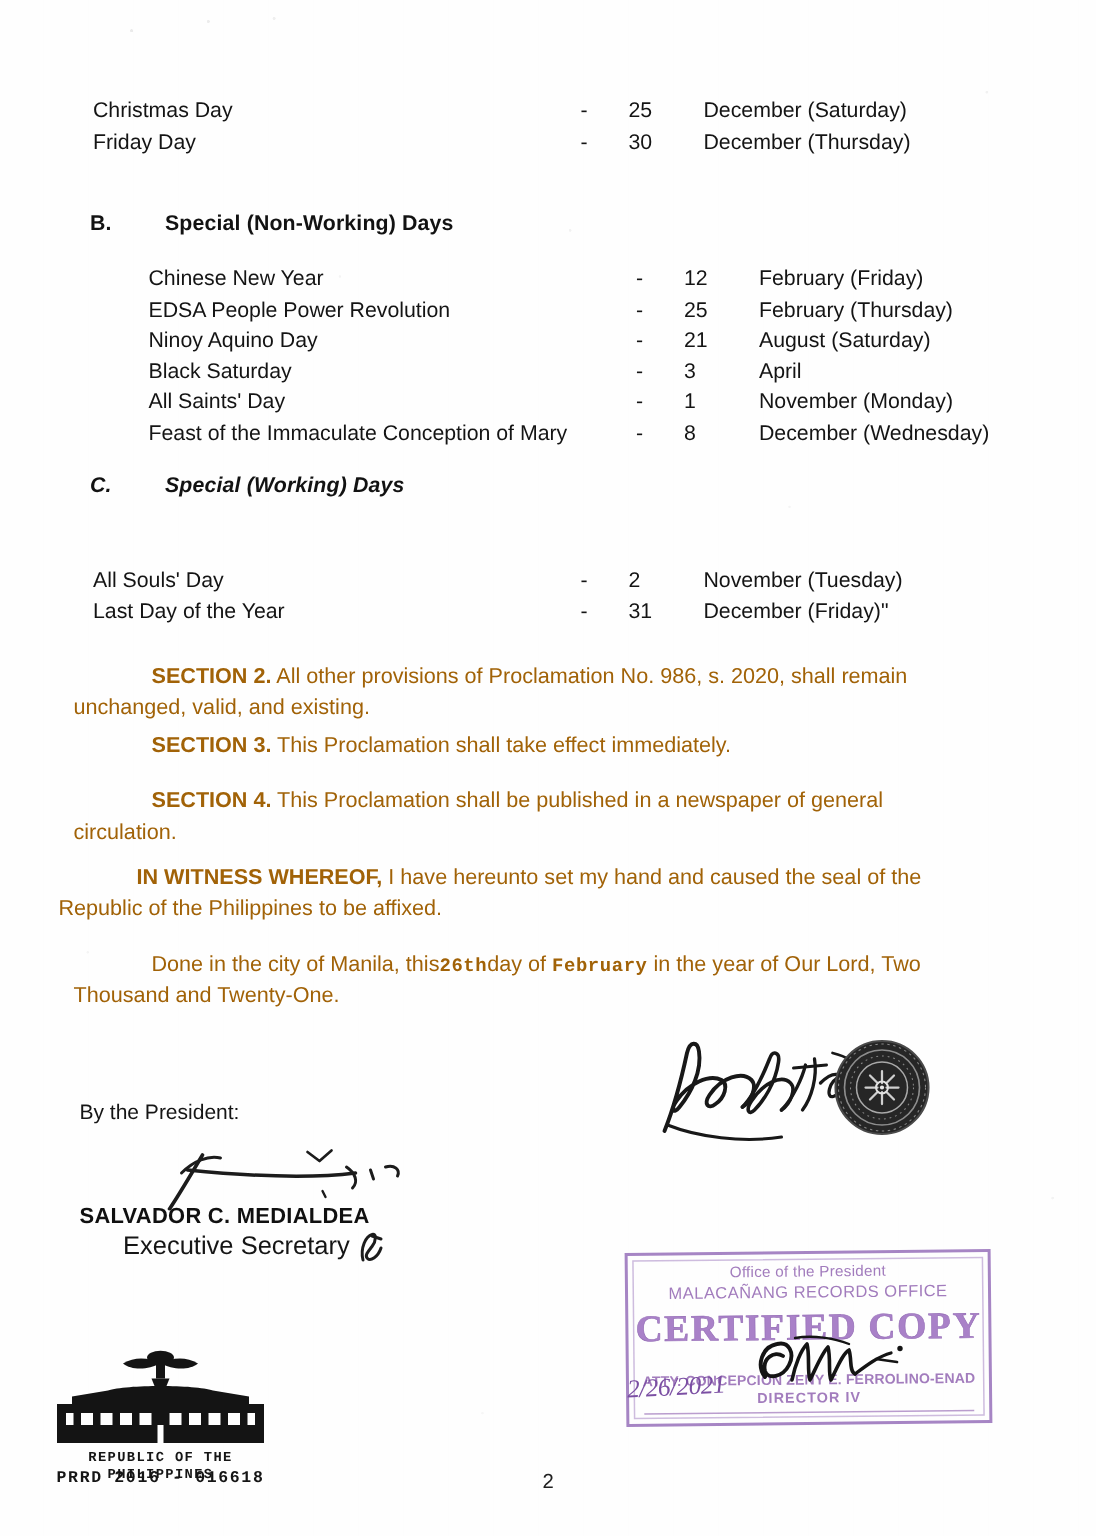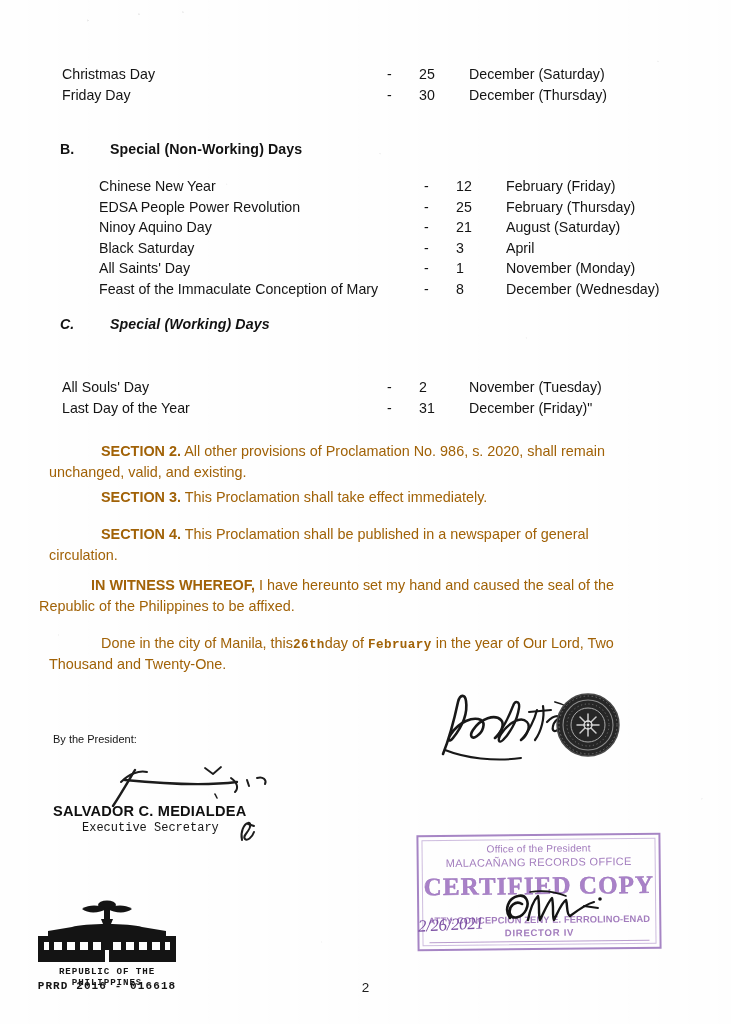--- a/index.html
+++ b/index.html
@@ -96,35 +96,34 @@
   .typed {
     font-family: "Liberation Mono", "DejaVu Sans Mono", monospace;
     font-size: 12.6px;
     font-weight: bold;
     letter-spacing: .4px;
   }
 
   
   .by-president {
     position: absolute;
-    font-size: 11px;
+    font-size: 14px;
     color: #151515;
   }
   .sig-name {
     position: absolute;
     font-size: 14.6px;
     font-weight: bold;
     letter-spacing: .2px;
     color: #101010;
   }
   .sig-title {
     position: absolute;
-    font-size: 12px;
+    font-size: 17px;
     color: #151515;
-    font-family: Liberation Mono, monospace;
   }
 
   
   .stamp {
     position: absolute;
     left: 417px;
     top: 834px;
     width: 244px;
     height: 116px;
     border: 2px solid #9f7bc0;

